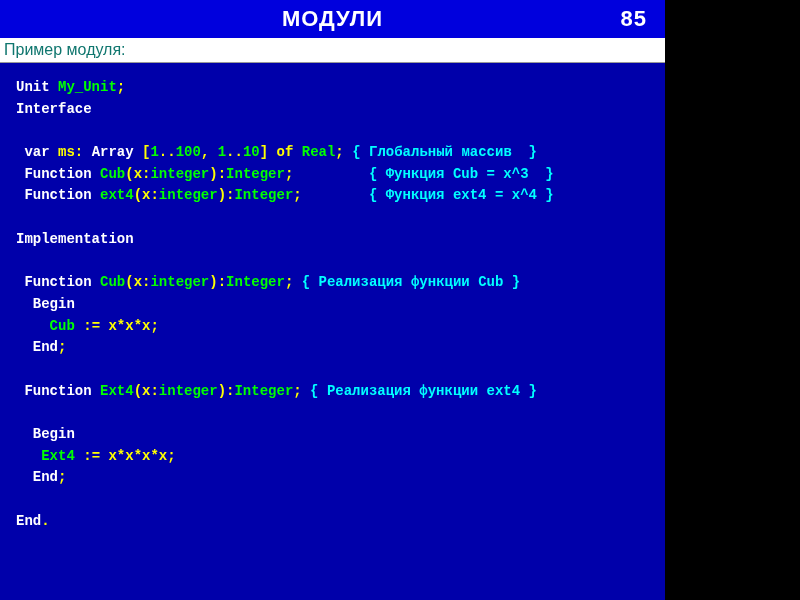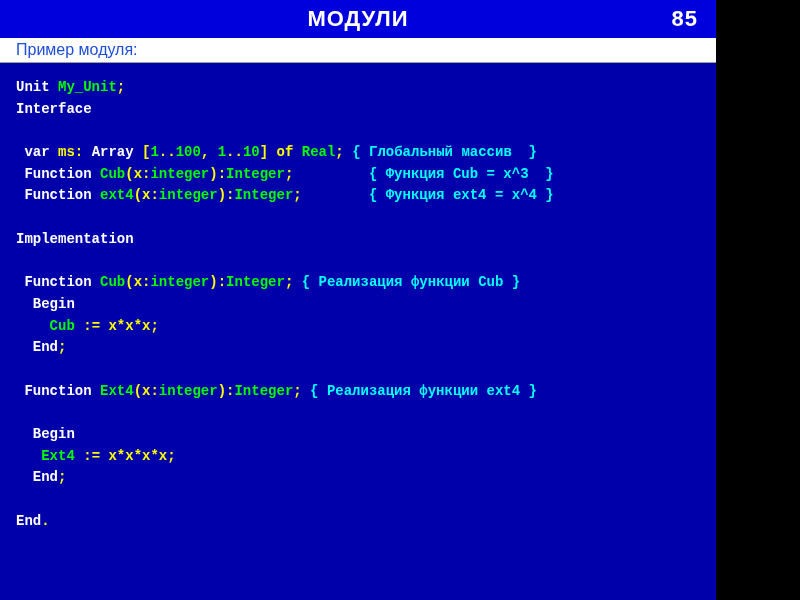--- a/index.html
+++ b/index.html
@@ -8,21 +8,21 @@
       box-sizing: border-box;
     }
     body {
       width: 800px;
       height: 600px;
       background: #000;
       font-family: "Courier New", monospace;
       overflow: hidden;
     }
     .slide {
-      width: 716px;
+      width: 665px;
       height: 600px;
       background: #0000aa;
     }
     .title-bar {
       background: #0000dd;
       color: #fff;
       text-align: center;
       font-family: Arial, sans-serif;
       font-weight: bold;
       font-size: 22px;
@@ -34,24 +34,24 @@
       position: absolute;
       right: 18px;
       top: 6px;
       font-family: Liberation Sans, sans-serif;
       font-weight: bold;
       font-size: 22px;
       color: #fff;
     }
     .subtitle-bar {
       background: #fff;
-      color: #1d4ed8;
+      color: #0f766e;
       font-family: Arial, sans-serif;
       font-size: 16px;
-      padding: 3px 16px;
+      padding: 3px 4px;
       border-bottom: 1px solid #999;
     }
     .code-area {
       padding: 14px 16px;
       font-family: "Courier New", monospace;
       font-size: 14px;
       font-weight: bold;
       line-height: 1.55;
       white-space: pre;
       color: #ffff00;

